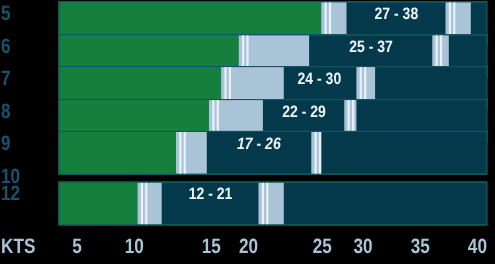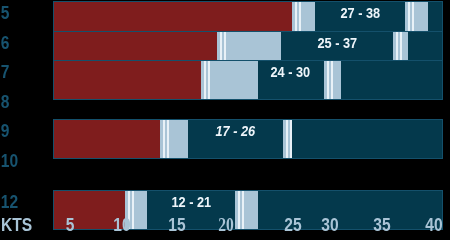--- a/index.html
+++ b/index.html
@@ -22,21 +22,21 @@
     transform:scaleX(.82);transform-origin:left center;
     padding-left:1px;
     letter-spacing:0px;
     white-space:nowrap;
   }
   .track{
     position:absolute;top:0;height:40px;
     left:53px;right:7px;
     box-sizing:border-box;
     border:1px solid #14506b;
-    background:#7f1d1d;
+    background:#15803d;
     overflow:hidden;
   }
   .fill{
     position:absolute;top:0;bottom:0;
     background:#04394c;
   }
   .marker{
     position:absolute;top:0;bottom:0;
     background:#a9c4d6;
   }
@@ -123,59 +123,71 @@
           </div>
           <div class="marker" style="left: 269.521px; width: 17.6565px;">
             <div class="tick" style="left: 3px;"></div>
             <div class="tick" style="left: 7px;"></div>
           </div>
           <div class="range-label" style="left: 191.804px; width: 90px;"><span>24 - 30</span></div>
         </div>
       </div>
       <div class="row" style="top: 89.8px;">
         <div class="row-label">8</div>
+        <div class="track">
+          <div class="fill" style="left: 135.539px; width: 254.461px;"></div>
+          <div class="marker" style="left: 135.539px; width: 49.8535px;">
+            <div class="tick" style="left: 3px;"></div>
+            <div class="tick" style="left: 7px;"></div>
+          </div>
+          <div class="marker" style="left: 259.134px; width: 10.3862px;">
+            <div class="tick" style="left: 3px;"></div>
+            <div class="tick" style="left: 7px;"></div>
+          </div>
+          <div class="range-label" style="left: 177.264px; width: 90px;"><span>22 - 29</span></div>
+        </div>
       </div>
       <div class="row" style="top: 119.4px;">
         <div class="row-label">9</div>
         <div class="track">
           <div class="fill" style="left: 106.458px; width: 283.542px;"></div>
           <div class="marker" style="left: 106.458px; width: 28.0426px;">
             <div class="tick" style="left: 3px;"></div>
             <div class="tick" style="left: 7px;"></div>
           </div>
           <div class="marker" style="left: 229.015px; width: 9.34754px;">
             <div class="tick" style="left: 3px;"></div>
             <div class="tick" style="left: 7px;"></div>
           </div>
           <div class="range-label" style="left: 136.758px; width: 90px; font-style: italic;"><span>17 - 26</span></div>
         </div>
       </div>
       <div class="row" style="top: 149px;">
         <div class="row-label">10</div>
       </div>
-      <div class="row" style="top: 190px;">
+      <div class="row" style="top: 165px;">
         <div class="row-label">12</div>
         <div class="track">
           <div class="fill" style="left: 71.1451px; width: 318.855px;"></div>
           <div class="marker" style="left: 71.1451px; width: 21.8109px;">
             <div class="tick" style="left: 3px;"></div>
             <div class="tick" style="left: 7px;"></div>
           </div>
           <div class="marker" style="left: 181.238px; width: 22.8495px;">
             <div class="tick" style="left: 3px;"></div>
             <div class="tick" style="left: 7px;"></div>
           </div>
           <div class="range-label" style="left: 92.0972px; width: 90px;"><span>12 - 21</span></div>
         </div>
       </div>
     </div>
   <div id="axis">
     <div class="axis-unit">KTS</div>
   <div class="axis-tick" style="left: 70.1372px;"><span>5</span></div>
       <div class="axis-tick" style="left: 122.068px;"><span>10</span></div>
-      <div class="axis-tick" style="left: 177px;"><span>15</span></div>
-      <div class="axis-tick" style="left: 225.929px; font-family: Liberation Serif, serif;"><span>20</span></div>
+      <div class="axis-tick" style="left: 192px;"><span>15</span></div>
+      <div class="axis-tick" style="left: 225.929px;"><span>20</span></div>
       <div class="axis-tick" style="left: 293px;"><span>25</span></div>
       <div class="axis-tick" style="left: 329.791px; text-align: center;"><span>30</span></div>
       <div class="axis-tick" style="left: 381.722px; text-align: right;"><span>35</span></div>
       <div class="axis-tick" style="left: 433.652px;"><span>40</span></div>
     </div>
 </div>
 
 </body></html>

